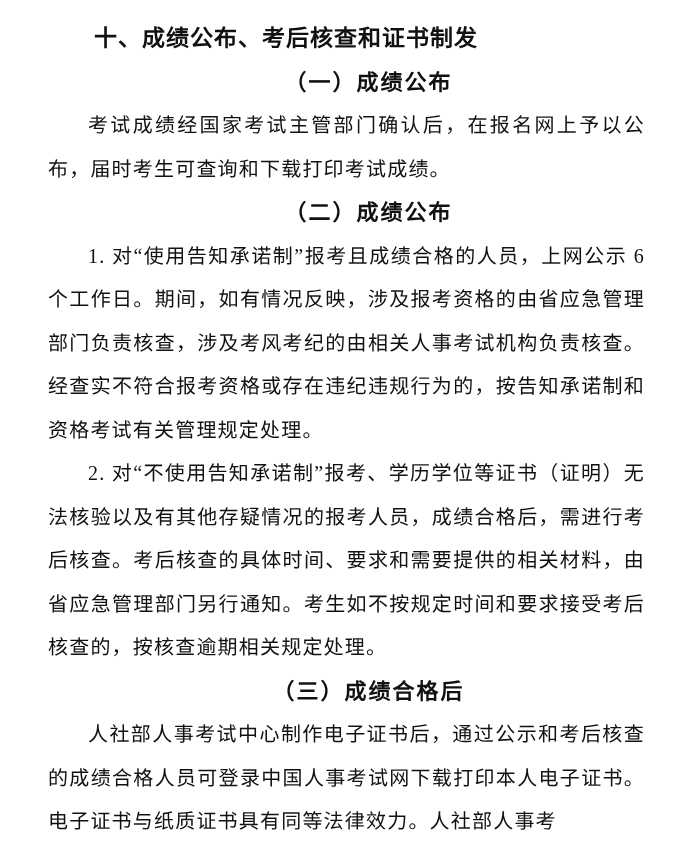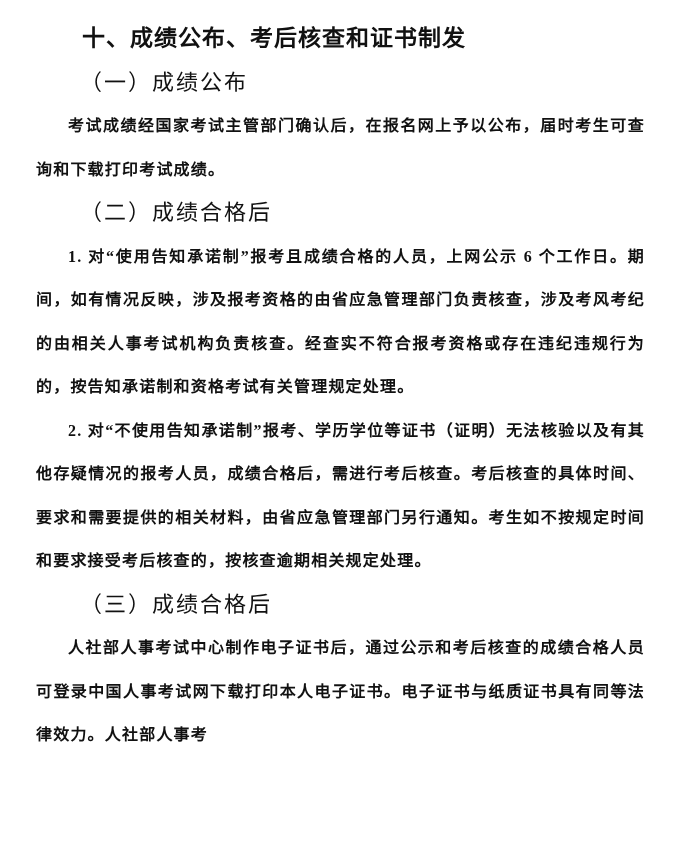--- a/index.html
+++ b/index.html
@@ -8,64 +8,65 @@
     background: #ffffff;
   }
   .doc-page {
     position: relative;
     width: 678px;
     height: 866px;
     background: #ffffff;
     color: #111111;
     overflow: hidden;
     box-sizing: border-box;
-    padding: 17px 33px 0 36px;
+    padding: 17px 33px 0 48px;
     font-family: "Liberation Serif", "DejaVu Serif", serif;
   }
   .doc-heading {
     font-family: "Liberation Sans", "DejaVu Sans", sans-serif;
     font-weight: 700;
     font-size: 23px;
     line-height: 43.5px;
     letter-spacing: 1px;
     text-indent: 2em;
     margin: 0;
   }
   .doc-subheading {
     font-size: 22px;
-    font-weight: 400;
+    font-weight: 700;
     line-height: 43.5px;
     letter-spacing: 2px;
     text-indent: 2em;
     margin: 0;
+    text-align: center;
   }
   .doc-paragraph {
-    font-size: 16px;
-    font-weight: 700;
+    font-size: 20px;
+    font-weight: 400;
     line-height: 43.5px;
     letter-spacing: 1.2px;
     text-indent: 2em;
     text-align: justify;
     text-justify: inter-ideograph;
     margin: 0;
   }
 </style>
 </head>
 <body>
 
 <div class="doc-page">
   <h1 class="doc-heading">十、成绩公布、考后核查和证书制发</h1>
 
   <div>
     <h2 class="doc-subheading">（一）成绩公布</h2>
     <p class="doc-paragraph">考试成绩经国家考试主管部门确认后，在报名网上予以公布，届时考生可查询和下载打印考试成绩。</p>
   </div>
 
   <div>
-    <h2 class="doc-subheading">（二）成绩合格后</h2>
+    <h2 class="doc-subheading">（二）成绩公布</h2>
     <p class="doc-paragraph">1. 对“使用告知承诺制”报考且成绩合格的人员，上网公示 6 个工作日。期间，如有情况反映，涉及报考资格的由省应急管理部门负责核查，涉及考风考纪的由相关人事考试机构负责核查。经查实不符合报考资格或存在违纪违规行为的，按告知承诺制和资格考试有关管理规定处理。</p>
     <p class="doc-paragraph">2. 对“不使用告知承诺制”报考、学历学位等证书（证明）无法核验以及有其他存疑情况的报考人员，成绩合格后，需进行考后核查。考后核查的具体时间、要求和需要提供的相关材料，由省应急管理部门另行通知。考生如不按规定时间和要求接受考后核查的，按核查逾期相关规定处理。</p>
   </div>
 
   <div>
     <h2 class="doc-subheading">（三）成绩合格后</h2>
     <p class="doc-paragraph">人社部人事考试中心制作电子证书后，通过公示和考后核查的成绩合格人员可登录中国人事考试网下载打印本人电子证书。电子证书与纸质证书具有同等法律效力。人社部人事考</p>
   </div>
 </div>
 

